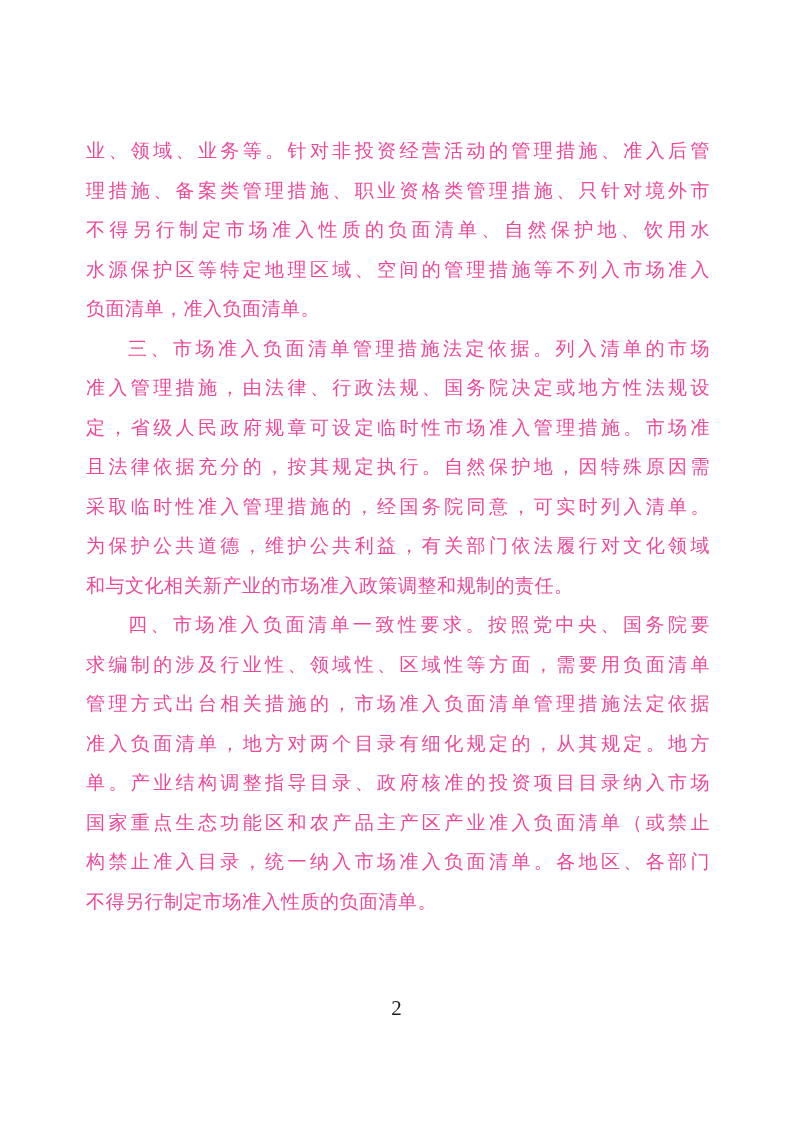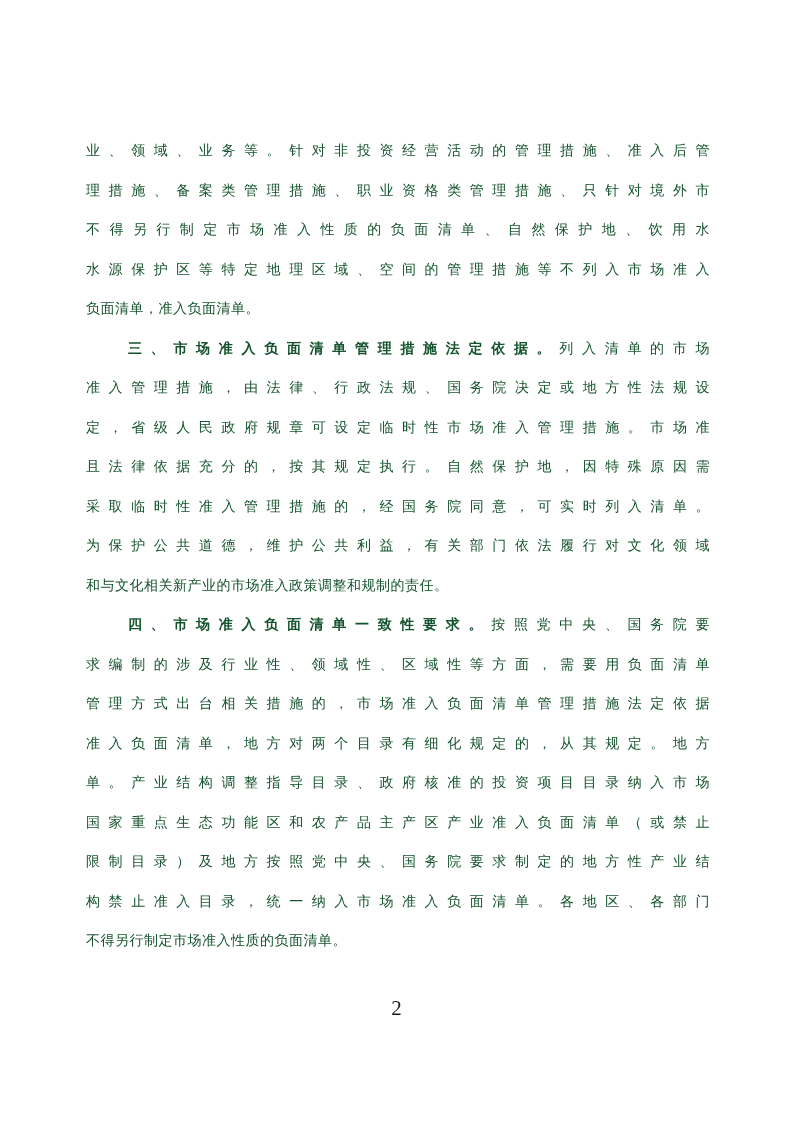--- a/index.html
+++ b/index.html
@@ -18,36 +18,36 @@
     background: #ffffff;
   }
   .text-block {
     position: absolute;
     left: 86px;
     top: 131px;
     width: 624px;
   }
   .line {
     font-family: "Liberation Serif", "DejaVu Serif", serif;
-    font-size: 14px;
+    font-size: 19px;
     line-height: 39.5px;
-    color: #14532d;
+    color: #ec4899;
     letter-spacing: 0.5px;
     text-align: justify;
     text-align-last: justify;
   }
   .line.last {
     text-align-last: left;
   }
   .line.indent {
     padding-left: 42px;
   }
   .heading {
     font-family: "Liberation Sans", "DejaVu Sans", sans-serif;
-    font-weight: 700;
+    font-weight: 400;
   }
   .page-number {
     position: absolute;
     top: 995px;
     left: 0;
     width: 793px;
     text-align: center;
     font-size: 21px;
     line-height: 26px;
     color: #1b1b1b;
@@ -70,18 +70,17 @@
       <div class="line">且法律依据充分的，按其规定执行。自然保护地，因特殊原因需</div>
       <div class="line">采取临时性准入管理措施的，经国务院同意，可实时列入清单。</div>
       <div class="line">为保护公共道德，维护公共利益，有关部门依法履行对文化领域</div>
       <div class="line last">和与文化相关新产业的市场准入政策调整和规制的责任。</div>
       <div class="line indent"><span class="heading">四、市场准入负面清单一致性要求。</span><span>按照党中央、国务院要</span></div>
       <div class="line">求编制的涉及行业性、领域性、区域性等方面，需要用负面清单</div>
       <div class="line">管理方式出台相关措施的，市场准入负面清单管理措施法定依据</div>
       <div class="line">准入负面清单，地方对两个目录有细化规定的，从其规定。地方</div>
       <div class="line">单。产业结构调整指导目录、政府核准的投资项目目录纳入市场</div>
       <div class="line">国家重点生态功能区和农产品主产区产业准入负面清单（或禁止</div>
-      <div class="line">限制目录）及地方按照党中央、国务院要求制定的地方性产业结</div>
       <div class="line">构禁止准入目录，统一纳入市场准入负面清单。各地区、各部门</div>
       <div class="line last">不得另行制定市场准入性质的负面清单。</div>
     </div>
   <div class="page-number">2</div>
 </div>
 
 </body></html>

